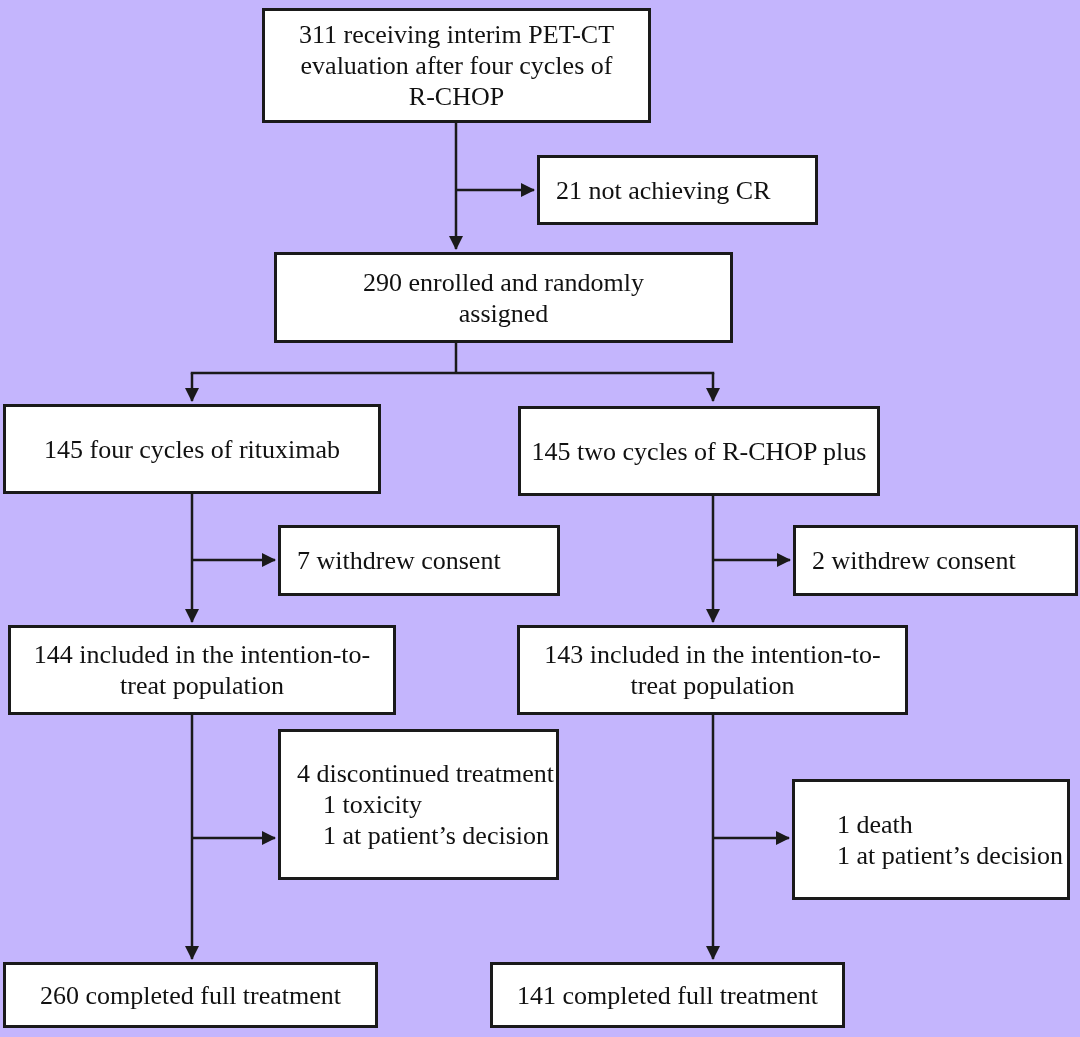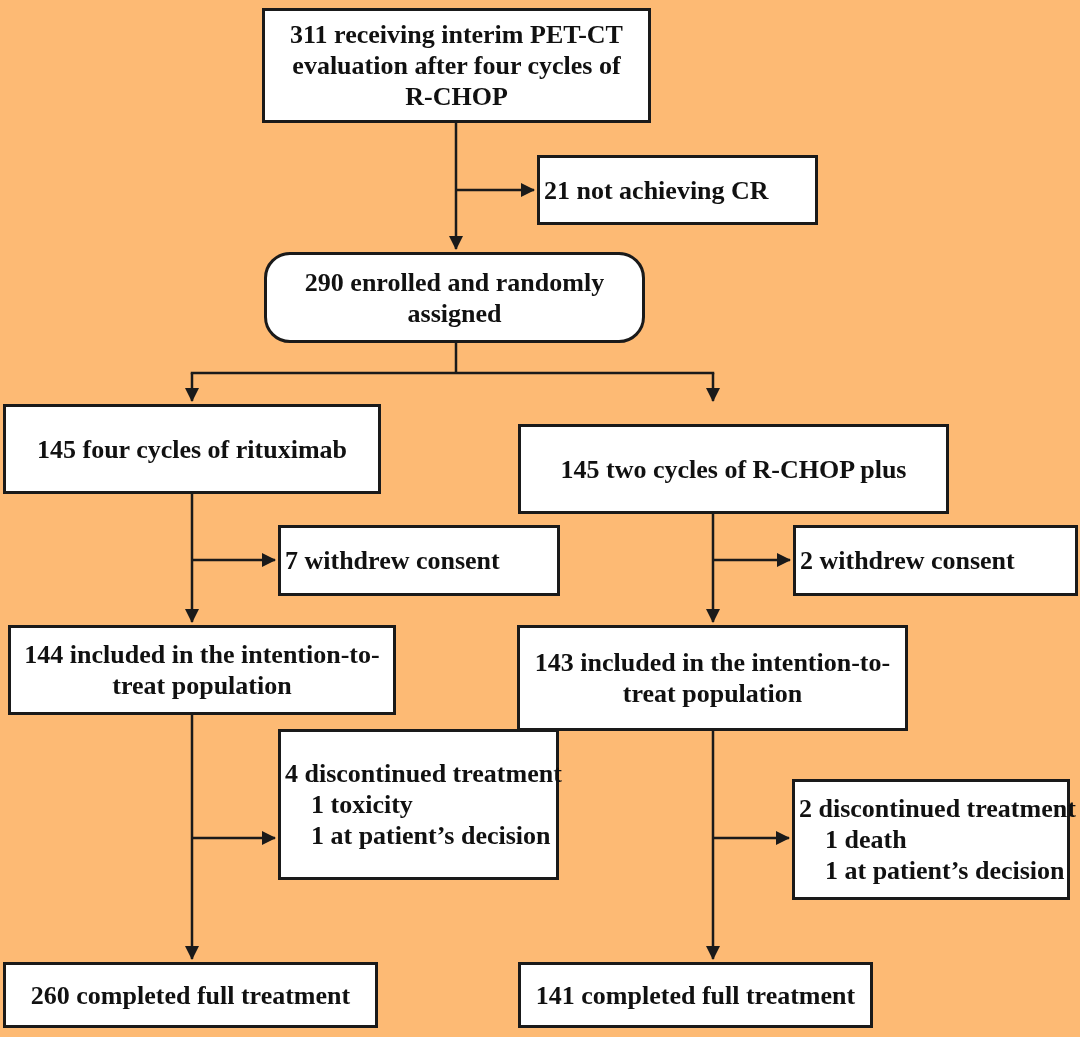--- a/index.html
+++ b/index.html
@@ -1,24 +1,23 @@
 <!DOCTYPE html>
 <html><head>
 <meta charset="utf-8">
 <style>
   html, body { margin: 0; padding: 0; background: #ffffff; }
   .canvas {
     position: relative;
     width: 1080px;
     height: 1037px;
-    background: #fdba74;
+    background: #c4b5fd;
     font-family: "Liberation Serif", serif;
     color: #111111;
     overflow: hidden;
-    font-weight: bold;
   }
   svg.connectors {
     position: absolute;
     left: 0; top: 0;
     width: 1080px; height: 1037px;
   }
   svg.connectors line, svg.connectors path.wire {
     stroke: #1a1a1a;
     stroke-width: 2.5;
     fill: none;
@@ -28,38 +27,38 @@
     box-sizing: border-box;
     border: 3px solid #1a1a1a;
     background: #ffffff;
     display: flex;
     flex-direction: column;
     justify-content: center;
     font-size: 26px;
     line-height: 31px;
   }
   .box.center { align-items: center; text-align: center; }
-  .box.leftal { align-items: flex-start; text-align: right; padding-left: 4px; padding-right: 4px; }
+  .box.leftal { align-items: flex-start; text-align: right; padding-left: 16px; padding-right: 4px; }
   .box .ln { white-space: nowrap; }
   .box .ln.indent { padding-left: 26px; }
 
   
   #b-screened   { left: 262px; top: 8px;   width: 389px; height: 115px; }
   #b-notcr      { left: 537px; top: 155px; width: 281px; height: 70px; }
-  #b-enrolled   { left: 264px; top: 252px; width: 381px; height: 91px; border-radius: 26px; }
+  #b-enrolled   { left: 274px; top: 252px; width: 459px; height: 91px; }
   #b-arm-left   { left: 3px;   top: 404px; width: 378px; height: 90px; text-align: center; }
-  #b-arm-right  { left: 518px; top: 424px; width: 431px; height: 90px; }
+  #b-arm-right  { left: 518px; top: 406px; width: 362px; height: 90px; }
   #b-wd-left    { left: 278px; top: 525px; width: 282px; height: 71px; }
   #b-wd-right   { left: 793px; top: 525px; width: 285px; height: 71px; }
   #b-itt-left   { left: 8px;   top: 625px; width: 388px; height: 90px; }
-  #b-itt-right  { left: 517px; top: 625px; width: 391px; height: 106px; }
+  #b-itt-right  { left: 517px; top: 625px; width: 391px; height: 90px; }
   #b-disc-left  { left: 278px; top: 729px; width: 281px; height: 151px; }
   #b-disc-right { left: 792px; top: 779px; width: 278px; height: 121px; }
   #b-done-left  { left: 3px;   top: 962px; width: 375px; height: 66px; }
-  #b-done-right { left: 518px; top: 962px; width: 355px; height: 66px; }
+  #b-done-right { left: 490px; top: 962px; width: 355px; height: 66px; }
 </style>
 </head>
 <body>
 
 <div class="canvas">
 
   <svg class="connectors" viewBox="0 0 1080 1037" xmlns="http://www.w3.org/2000/svg">
     <defs>
       <marker id="arrow" markerUnits="userSpaceOnUse" markerWidth="16" markerHeight="14" refX="13" refY="7" orient="auto">
         <path d="M0,0 L14,7 L0,14 Z" fill="#1a1a1a"></path>
@@ -126,21 +125,20 @@
     <div class="ln">treat population</div>
   </div>
 
   <div class="box leftal" id="b-disc-left">
     <div class="ln">4 discontinued treatment</div>
     <div class="ln indent">1 toxicity</div>
     <div class="ln indent">1 at patient’s decision</div>
   </div>
 
   <div class="box leftal" id="b-disc-right">
-    <div class="ln">2 discontinued treatment</div>
     <div class="ln indent">1 death</div>
     <div class="ln indent">1 at patient’s decision</div>
   </div>
 
   <div class="box center" id="b-done-left">
     <div class="ln">260 completed full treatment</div>
   </div>
 
   <div class="box center" id="b-done-right">
     <div class="ln">141 completed full treatment</div>

